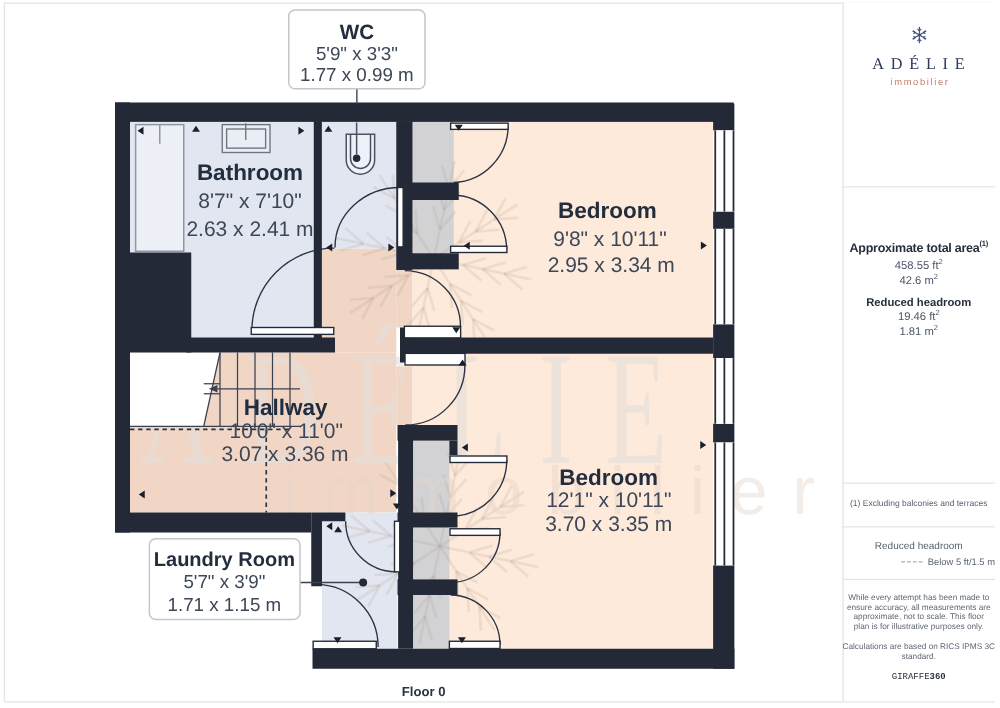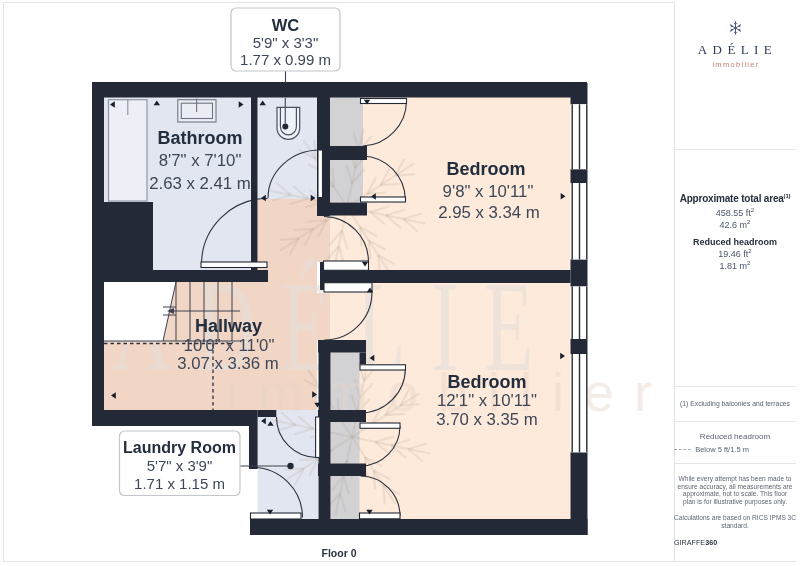--- a/index.html
+++ b/index.html
@@ -436,21 +436,21 @@
 <div class="sb" style="left:674px;top:248px;width:122px;text-align:center;font-size:9px;color:#4c5568;white-space:nowrap;">19.46 ft<span style="font-size:6px;vertical-align:super;">2</span></div>
 <div class="sb" style="left:674px;top:259.5px;width:122px;text-align:center;font-size:9px;color:#4c5568;white-space:nowrap;">1.81 m<span style="font-size:6px;vertical-align:super;">2</span></div>
 
 <div style="position:absolute;left:674px;top:386px;width:122px;border-top:1px solid #e6e6e6;"></div>
 
 <div class="sb" style="left:674px;top:399.5px;width:122px;text-align:center;font-size:6.8px;color:#5a6270;white-space:nowrap;">(1) Excluding balconies and terraces</div>
 
 <div style="position:absolute;left:674px;top:420.5px;width:122px;border-top:1px solid #e6e6e6;"></div>
 
 <div class="sb" style="left:674px;top:432px;width:122px;text-align:center;font-size:8px;color:#5a6270;white-space:nowrap;">Reduced headroom</div>
-<div class="sb" style="left:674px;top:444.5px;width:122px;text-align:left;font-size:7.5px;color:#5a6270;white-space:nowrap;"><span style="display:inline-block;width:17px;border-top:1px dashed #a8adb6;vertical-align:2px;"></span>&nbsp;&nbsp;Below 5 ft/1.5 m</div>
+<div class="sb" style="left:674px;top:444.5px;width:122px;text-align:right;font-size:7.5px;color:#5a6270;white-space:nowrap;"><span style="display:inline-block;width:17px;border-top:1px dashed #a8adb6;vertical-align:2px;"></span>&nbsp;&nbsp;Below 5 ft/1.5 m</div>
 
 <div style="position:absolute;left:674px;top:463px;width:122px;border-top:1px solid #e6e6e6;"></div>
 
 <div class="sb" style="left:674px;top:475px;width:122px;text-align:center;font-size:6.6px;line-height:7.5px;color:#5f6673;white-space:nowrap;">While every attempt has been made to<br>ensure accuracy, all measurements are<br>approximate, not to scale. This floor<br>plan is for illustrative purposes only.</div>
 <div class="sb" style="left:674px;top:514px;width:122px;text-align:center;font-size:6.6px;line-height:7.5px;color:#5f6673;white-space:nowrap;">Calculations are based on RICS IPMS 3C<br>standard.</div>
 
-<div class="sb" style="left:674px;top:537.5px;width:122px;text-align:left;font-size:7.2px;color:#2c333f;white-space:nowrap;">GIRAFFE<b>360</b></div>
+<div class="sb" style="left:674px;top:537.5px;width:122px;text-align:center;font-size:7.2px;color:#2c333f;white-space:nowrap;font-family:Liberation Mono, monospace;">GIRAFFE<b>360</b></div>
 </div>
 
 </body></html>

